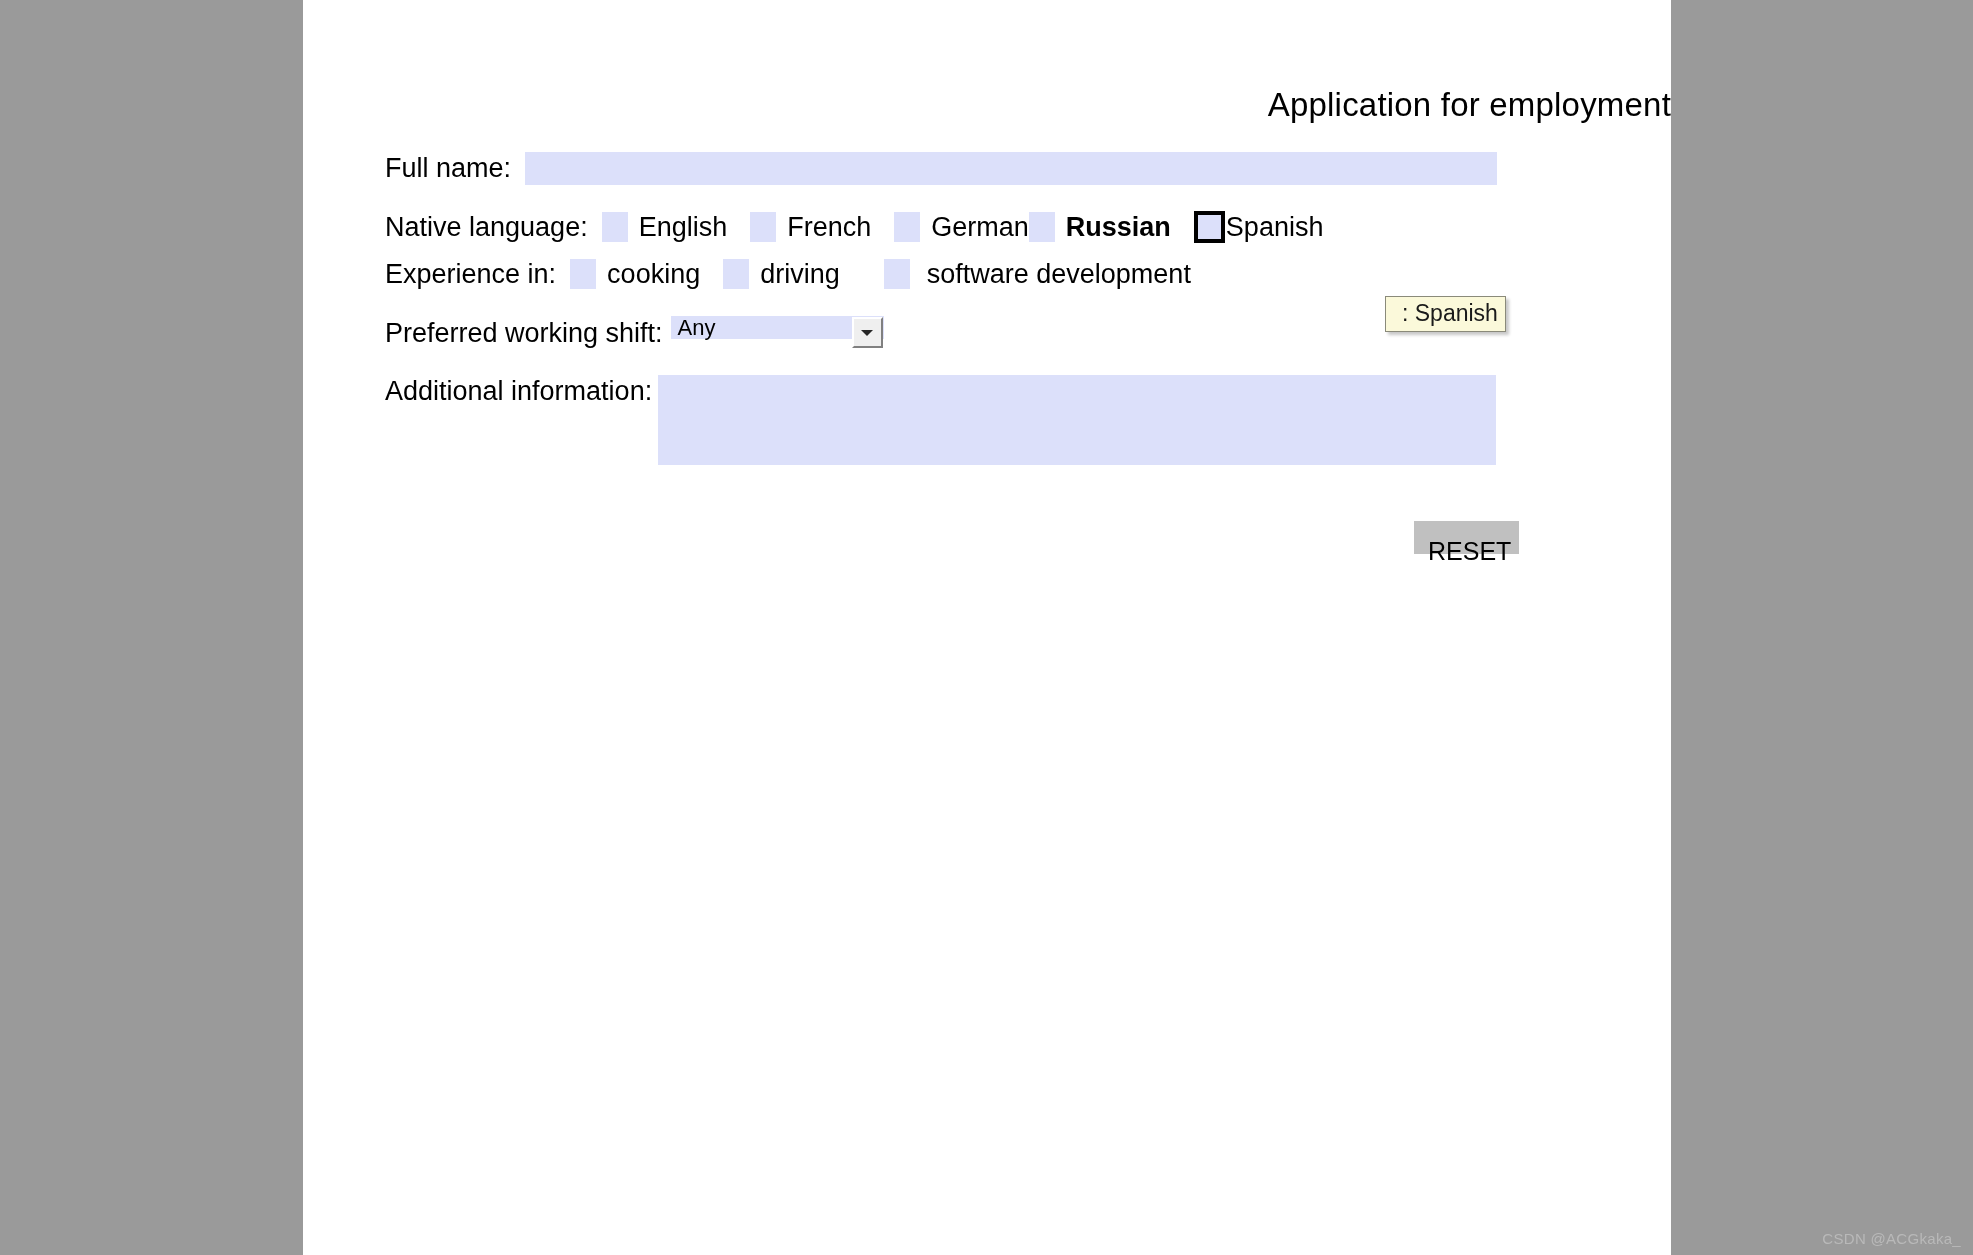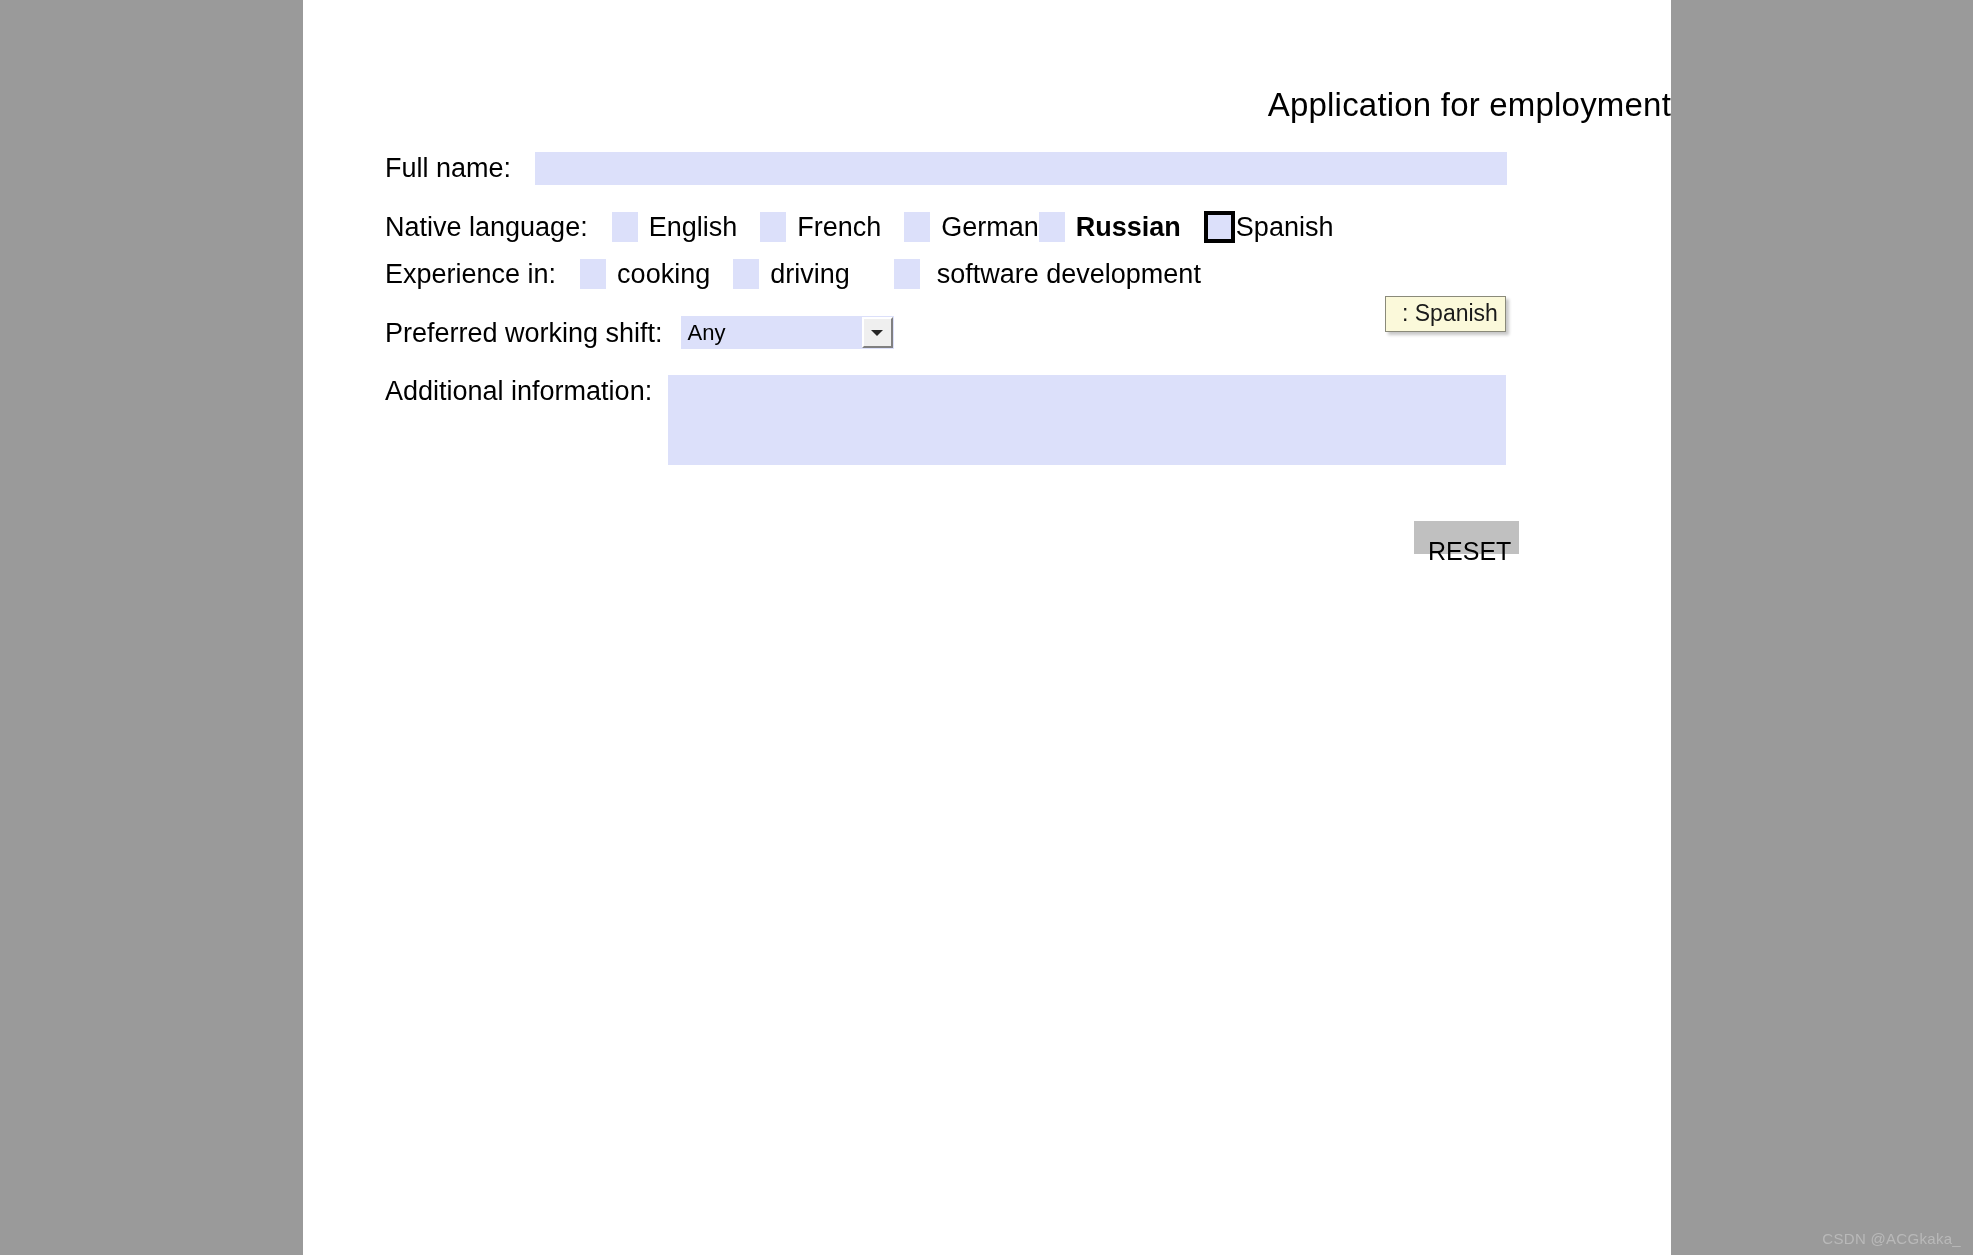--- a/index.html
+++ b/index.html
@@ -42,21 +42,20 @@
 
   
   .form-row {
     position: absolute;
     left: 82px;
     display: flex;
     align-items: flex-start;
     font-size: 27px;
     color: #000000;
     white-space: nowrap;
-    gap: 10px;
   }
   .row-label {
     line-height: 38px;
   }
 
   
   .field {
     background: #dce0fa;
     border: 0;
     outline: none;
@@ -104,21 +103,21 @@
     background: #dce0fa;
   }
   .cb-label {
     line-height: 38px;
   }
 
   
   #shift-select-wrap {
     position: relative;
     width: 213px;
-    height: 33px;
+    height: 23px;
     margin-left: 8px;
     margin-top: 2px;
     background: #dce0fa;
     box-sizing: border-box;
     display: flex;
     align-items: center;
   }
   #shift-select-value {
     font-size: 22px;
     padding-left: 7px;

